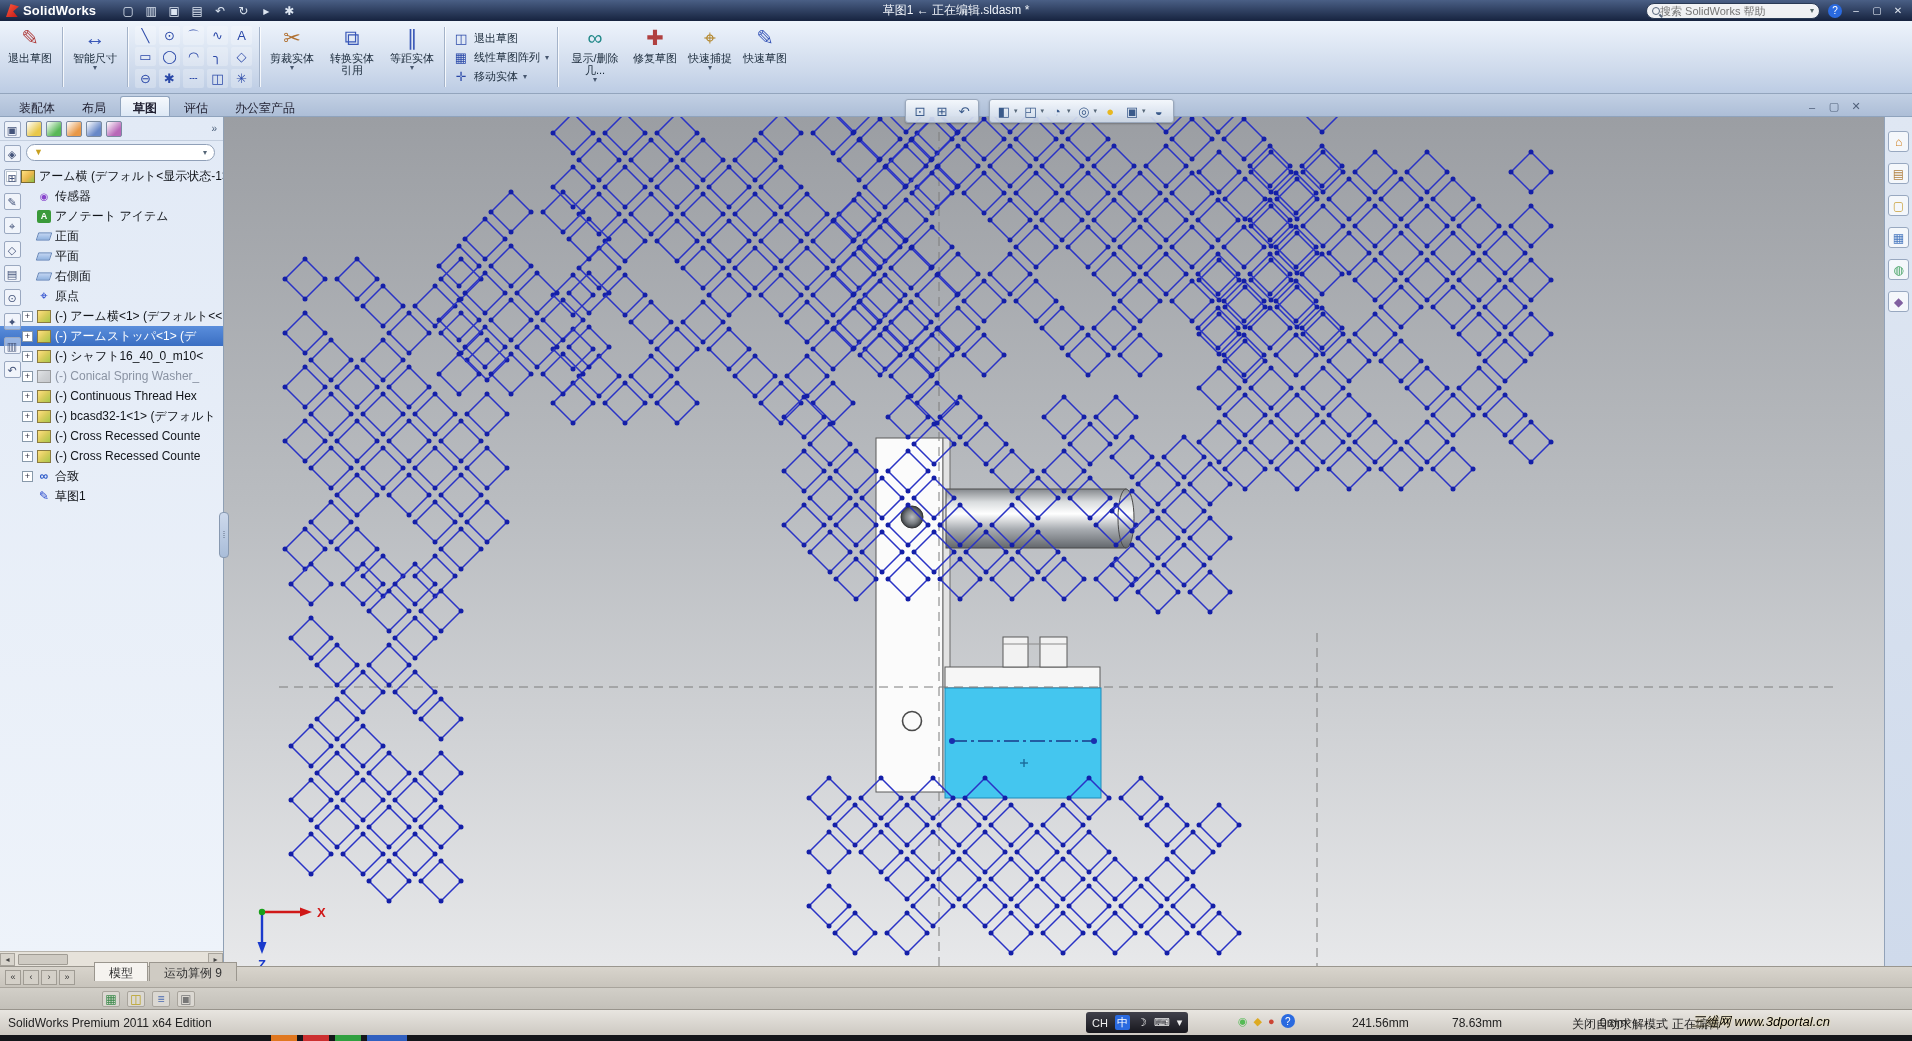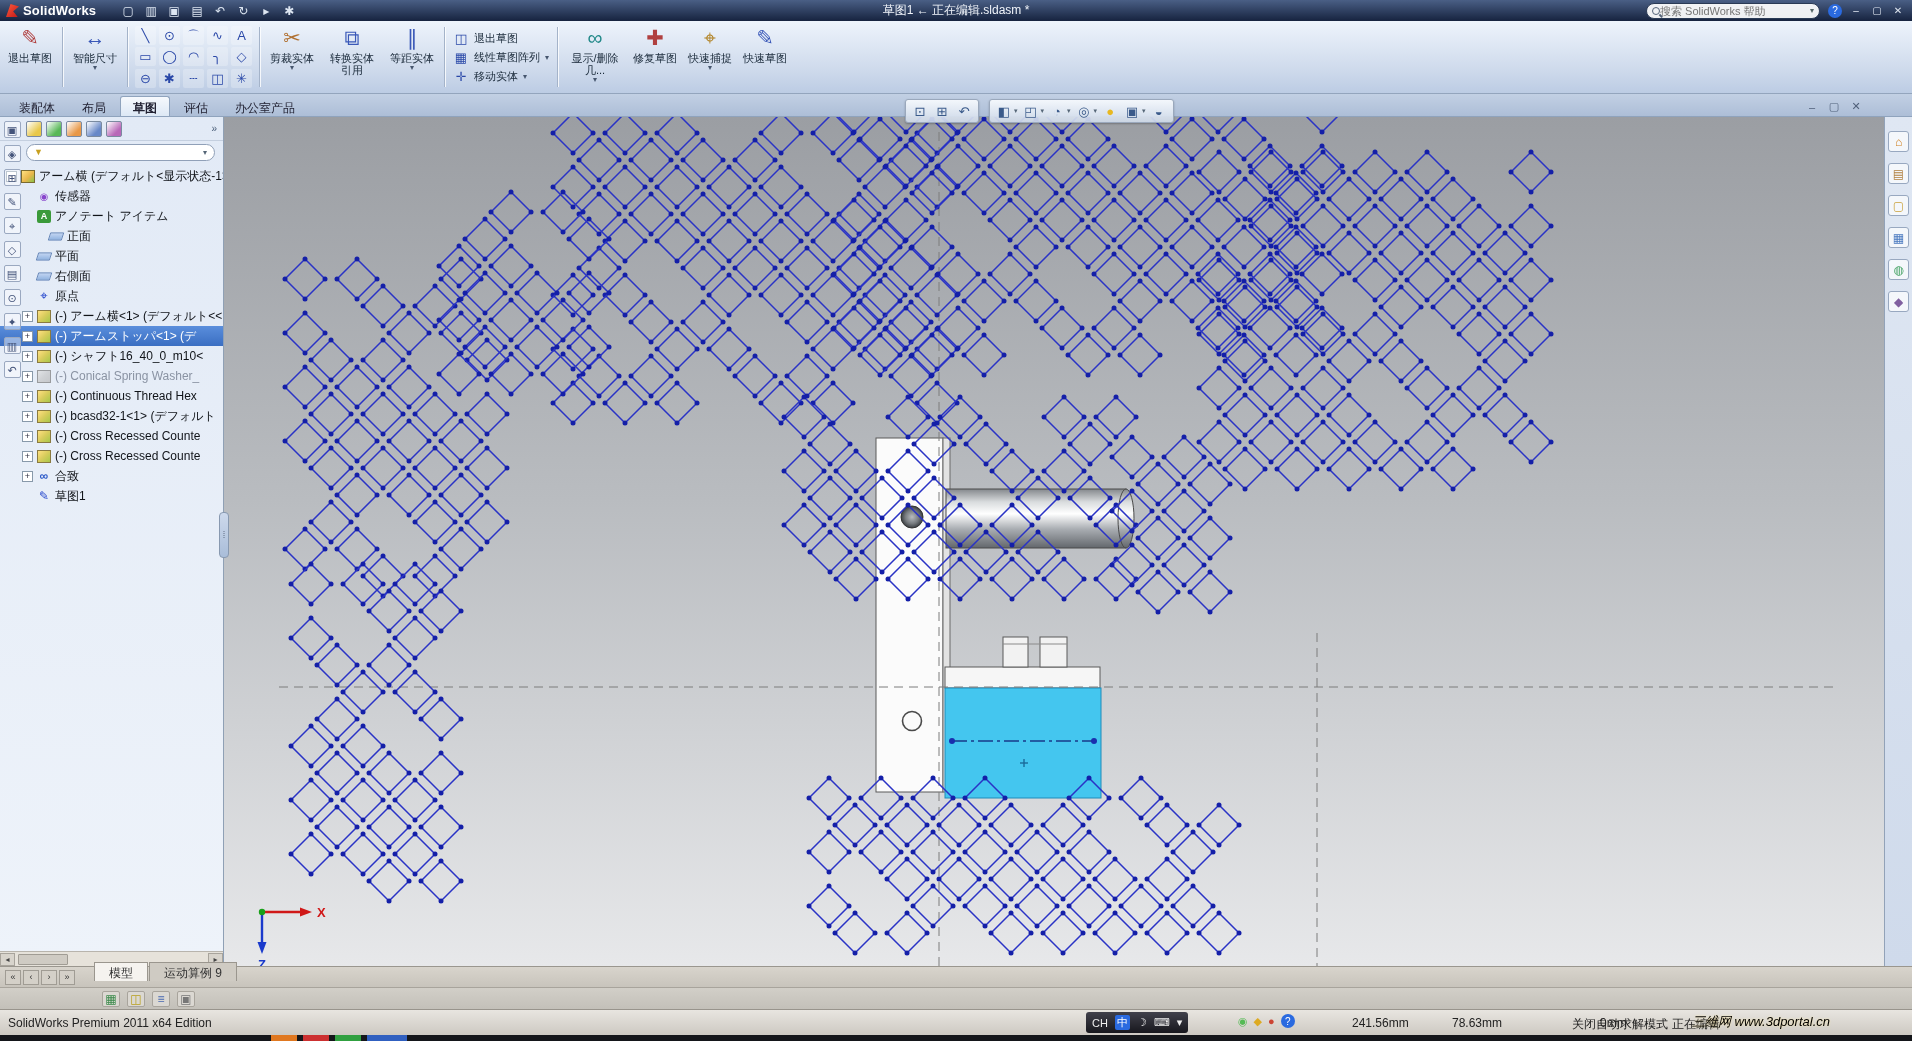--- a/index.html
+++ b/index.html
@@ -275,21 +275,21 @@
       <div class="trow" data-name="tree-item-1" style="padding-left: 22px;">
         <span class="texp hidden"></span>
         <span class="tico ic-sensors" data-name="sensors-icon">◉</span>
         <span class="tlabel" data-name="tree-item-label">传感器</span>
       </div>
       <div class="trow" data-name="tree-item-2" style="padding-left: 22px;">
         <span class="texp hidden"></span>
         <span class="tico ic-annotations" data-name="annotations-icon">A</span>
         <span class="tlabel" data-name="tree-item-label">アノテート アイテム</span>
       </div>
-      <div class="trow" data-name="tree-item-3" style="padding-left: 34px;">
+      <div class="trow" data-name="tree-item-3" style="padding-left: 22px;">
         <span class="texp hidden"></span>
         <span class="tico ic-plane" data-name="plane-icon"></span>
         <span class="tlabel" data-name="tree-item-label">正面</span>
       </div>
       <div class="trow" data-name="tree-item-4" style="padding-left: 22px;">
         <span class="texp hidden"></span>
         <span class="tico ic-plane" data-name="plane-icon"></span>
         <span class="tlabel" data-name="tree-item-label">平面</span>
       </div>
       <div class="trow" data-name="tree-item-5" style="padding-left: 22px;">

